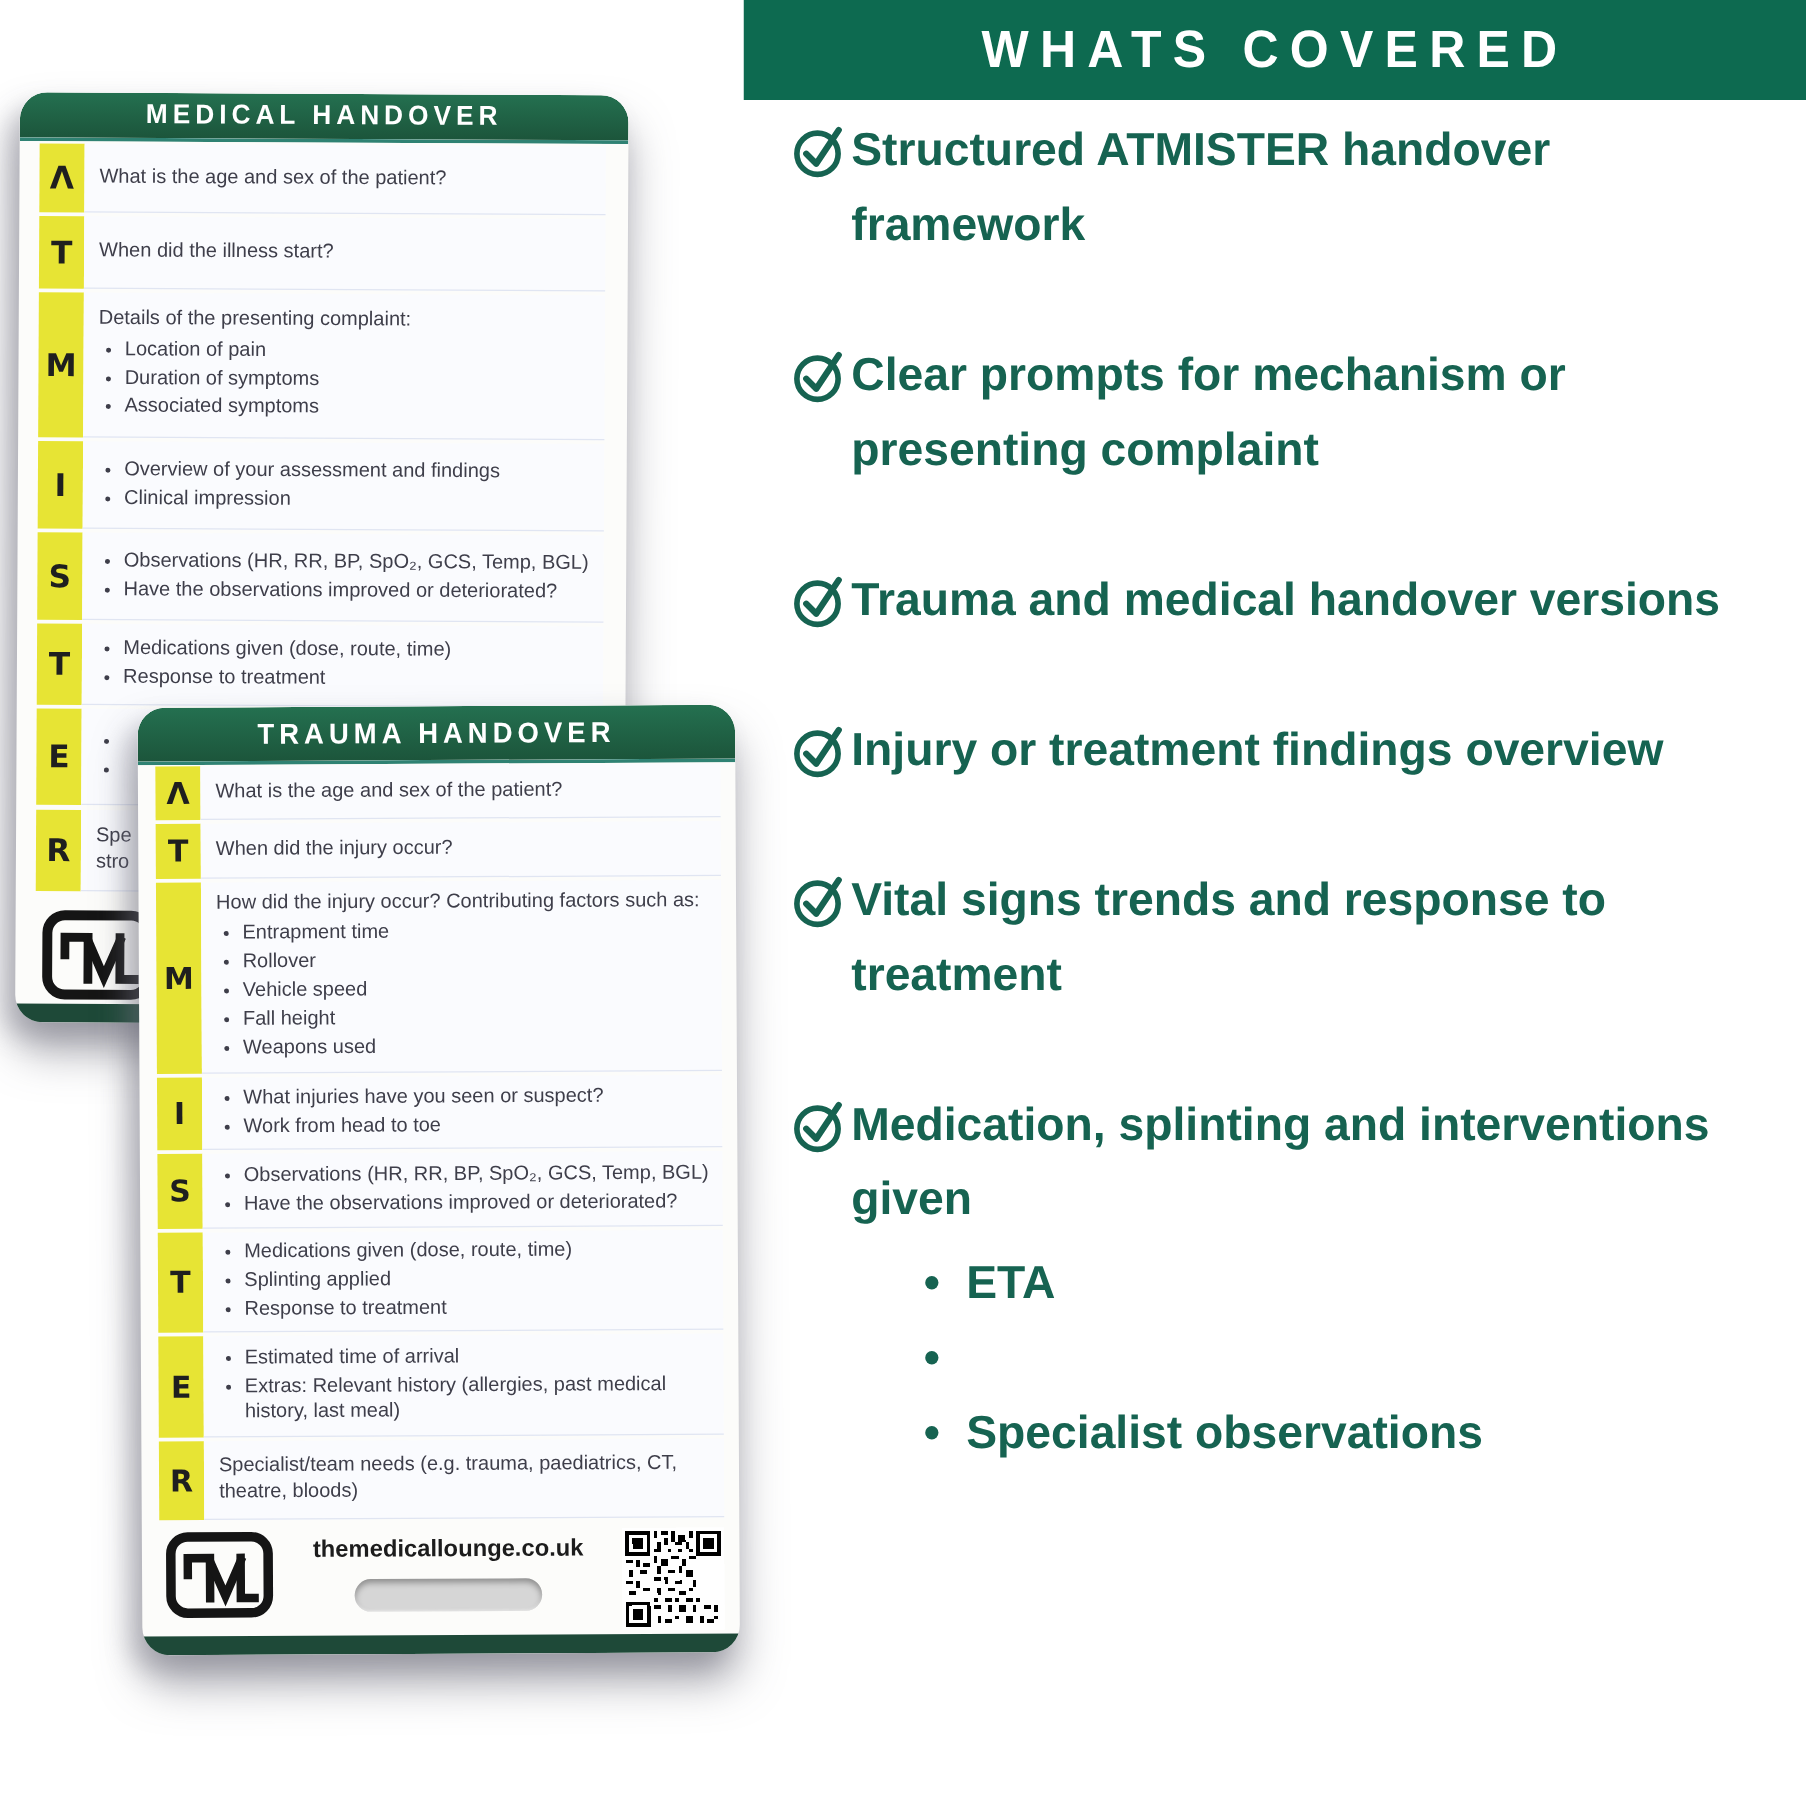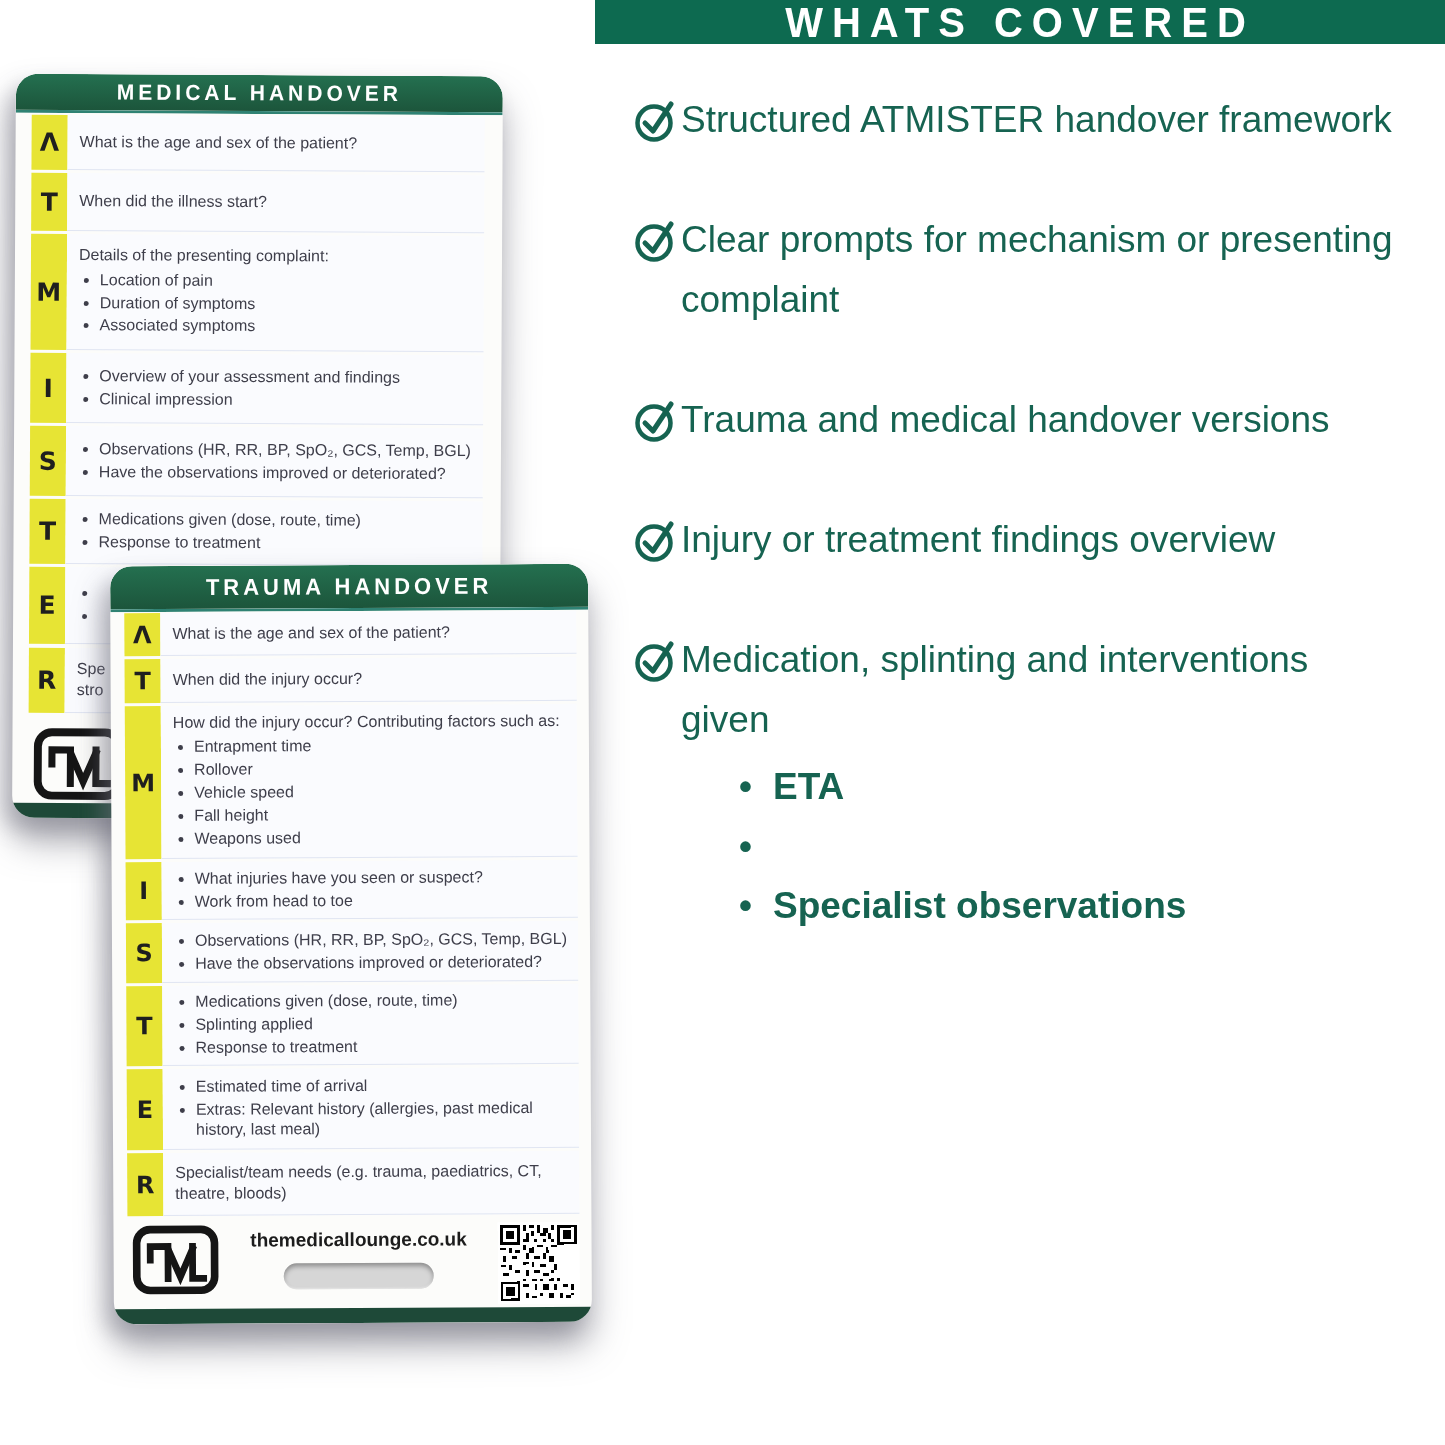--- a/index.html
+++ b/index.html
@@ -1,28 +1,28 @@
 <!DOCTYPE html>
 <html><head>
 <meta charset="utf-8">
 <style>
   html,body{margin:0;padding:0;background:#ffffff;}
   body{font-family:"Liberation Sans", sans-serif; -webkit-font-smoothing:antialiased;}
   .stage{position:relative;width:1445px;height:1445px;background:#ffffff;overflow:hidden;}
 
   
-  .top-bar{position:absolute;left:595px;top:0;width:850px;height:44px;background:#0d6a50;
+  .top-bar{position:absolute;left:595px;top:0;width:850px;height:80px;background:#0d6a50;
            display:flex;align-items:center;justify-content:center;}
   .top-bar-title{color:#ffffff;font-weight:700;font-size:40px;letter-spacing:9px;
                  transform:scaleY(1.05);white-space:nowrap;}
   .covered-list{position:absolute;left:633px;top:90px;width:790px;color:#166351;}
   .item{display:flex;align-items:flex-start;margin-bottom:60px;}
   .check{flex:0 0 48px;width:48px;height:48px;margin-top:6px;color:#166351;}
   .check svg{width:48px;height:48px;display:block;}
-  .itext{width:715px;font-size:37px;font-weight:400;line-height:1.62;color:#166351;}
+  .itext{width:715px;font-size:37px;font-weight:700;line-height:1.62;color:#166351;}
   ul.sub{list-style:none;margin:12px 0 0 58px;padding:0;}
   ul.sub li{display:flex;align-items:baseline;font-size:37px;font-weight:700;color:#166351;
             line-height:1.35;margin-bottom:10px;}
   ul.sub li .dot{width:34px;flex:0 0 34px;font-size:37px;}
 
   
   .card{position:absolute;background:#fcfcfa;border-radius:22px;overflow:hidden;
         box-shadow:0 24px 34px rgba(95,95,110,.5), -10px 12px 20px rgba(120,120,135,.35);}
   .card::after{content:"";position:absolute;left:0;right:0;bottom:0;height:15px;
         background:#1e4938;}
@@ -364,20 +364,29 @@
       </span>
       <div class="itext">Injury or treatment findings overview</div>
     </div>
     <div class="item">
       <span class="check">
         <svg viewBox="0 0 48 48">
             <circle cx="21" cy="27" r="16.5" fill="none" stroke="currentColor" stroke-width="4.5"></circle>
             <path d="M12 27 L20 35 L38 8" fill="none" stroke="currentColor" stroke-width="5" stroke-linecap="round" stroke-linejoin="round"></path>
           </svg>
       </span>
+      <div class="itext">Vital signs trends and response to treatment</div>
+    </div>
+    <div class="item">
+      <span class="check">
+        <svg viewBox="0 0 48 48">
+            <circle cx="21" cy="27" r="16.5" fill="none" stroke="currentColor" stroke-width="4.5"></circle>
+            <path d="M12 27 L20 35 L38 8" fill="none" stroke="currentColor" stroke-width="5" stroke-linecap="round" stroke-linejoin="round"></path>
+          </svg>
+      </span>
       <div>
         <div class="itext">Medication, splinting and interventions given</div>
         <ul class="sub">
           <li>
               <span class="dot">•</span>
               <span>ETA</span>
             </li>
           <li>
               <span class="dot">•</span>
             </li>

